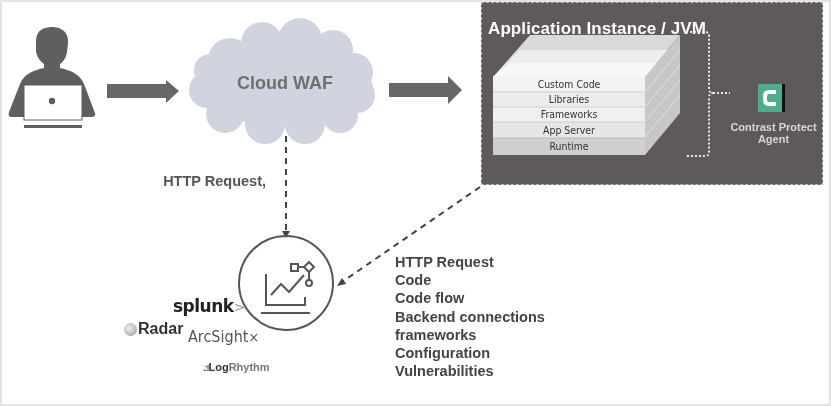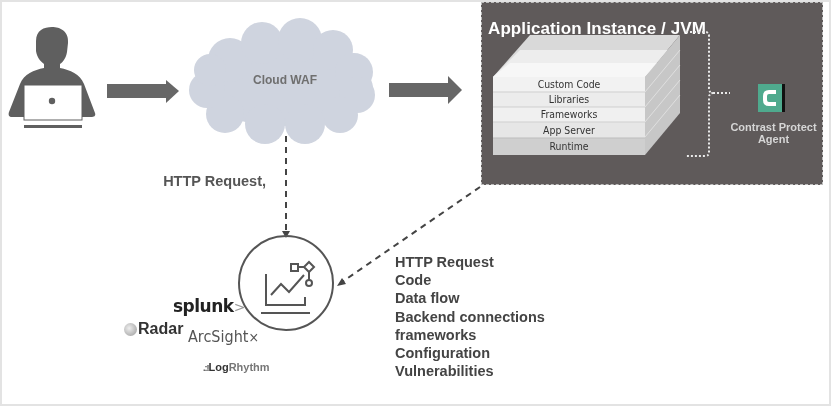--- a/index.html
+++ b/index.html
@@ -1,19 +1,19 @@
 <!DOCTYPE html>
 <html><head>
 <meta charset="utf-8">
 <style>
   html, body { margin:0; padding:0; }
   body { width:831px; height:406px; position:relative; overflow:hidden; background:#ffffff; font-family:"Liberation Sans", sans-serif; }
   .frame { position:absolute; left:0; top:0; width:827px; height:402px; border:2px solid #e3e3e3; border-top-width:2px; background:#fff; }
   .abs { position:absolute; }
-  .waf-label { left:230px; top:73px; width:110px; text-align:center; font-size:12px; color:#6f6f6f; font-weight:bold; }
+  .waf-label { left:230px; top:73px; width:110px; text-align:center; font-size:18px; color:#6f6f6f; font-weight:bold; }
   .app-box { left:481px; top:2px; width:342px; height:183px; background:#5f5a5a; border:1px dashed #bdbdbd; box-sizing:border-box; }
   .app-title { left:488px; top:6px; font-size:17px; font-weight:bold; color:#ffffff; letter-spacing:0.1px;margin-top:13px; }
   .layer-label { position:absolute; left:493px; width:152px; text-align:center; font-size:11px; color:#333; font-family:"DejaVu Sans", sans-serif; transform:scaleX(0.85); }
   .agent-label { left:726px; top:121px; width:95px; text-align:center; font-size:11px; color:#d6d6d6; font-weight:bold; line-height:12px; }
   .http-alerts { left:150px; top:173px; width:116px; text-align:right; font-size:14.5px; color:#555; font-weight:bold; line-height:17px; }
   .info-list { left:395px; top:253px; font-size:14.5px; color:#444; font-weight:bold; line-height:18.2px; }
   .info-list div { white-space:nowrap; }
   .logo { position:absolute; white-space:nowrap; }
   .splunk { left:173px; top:296px; font-size:17px; font-weight:bold; color:#222; letter-spacing:-0.5px; font-family:"DejaVu Sans", sans-serif; }
   .splunk .gt { color:#999; font-weight:normal; font-size:14px; }
@@ -139,21 +139,21 @@
   <div>Agent</div>
 </div>
 
 <div class="abs http-alerts">
   <div>HTTP Request,</div>
 </div>
 
 <div class="abs info-list">
   <div>HTTP Request</div>
   <div>Code</div>
-  <div>Data flow</div>
+  <div>Code flow</div>
   <div>Backend connections</div>
   <div>frameworks</div>
   <div>Configuration</div>
   <div>Vulnerabilities</div>
 </div>
 
 <div class="logo splunk"><span>splunk</span><span class="gt">&gt;</span></div>
 <div class="logo radar"><span class="q"></span><span>Radar</span></div>
 <div class="logo arcsight"><span>ArcSight</span><span style="font-size:14px;">⨯</span></div>
 <div class="logo logrhythm"><span class="dots">.:!</span><span>Log</span><span class="rh">Rhythm</span></div>

